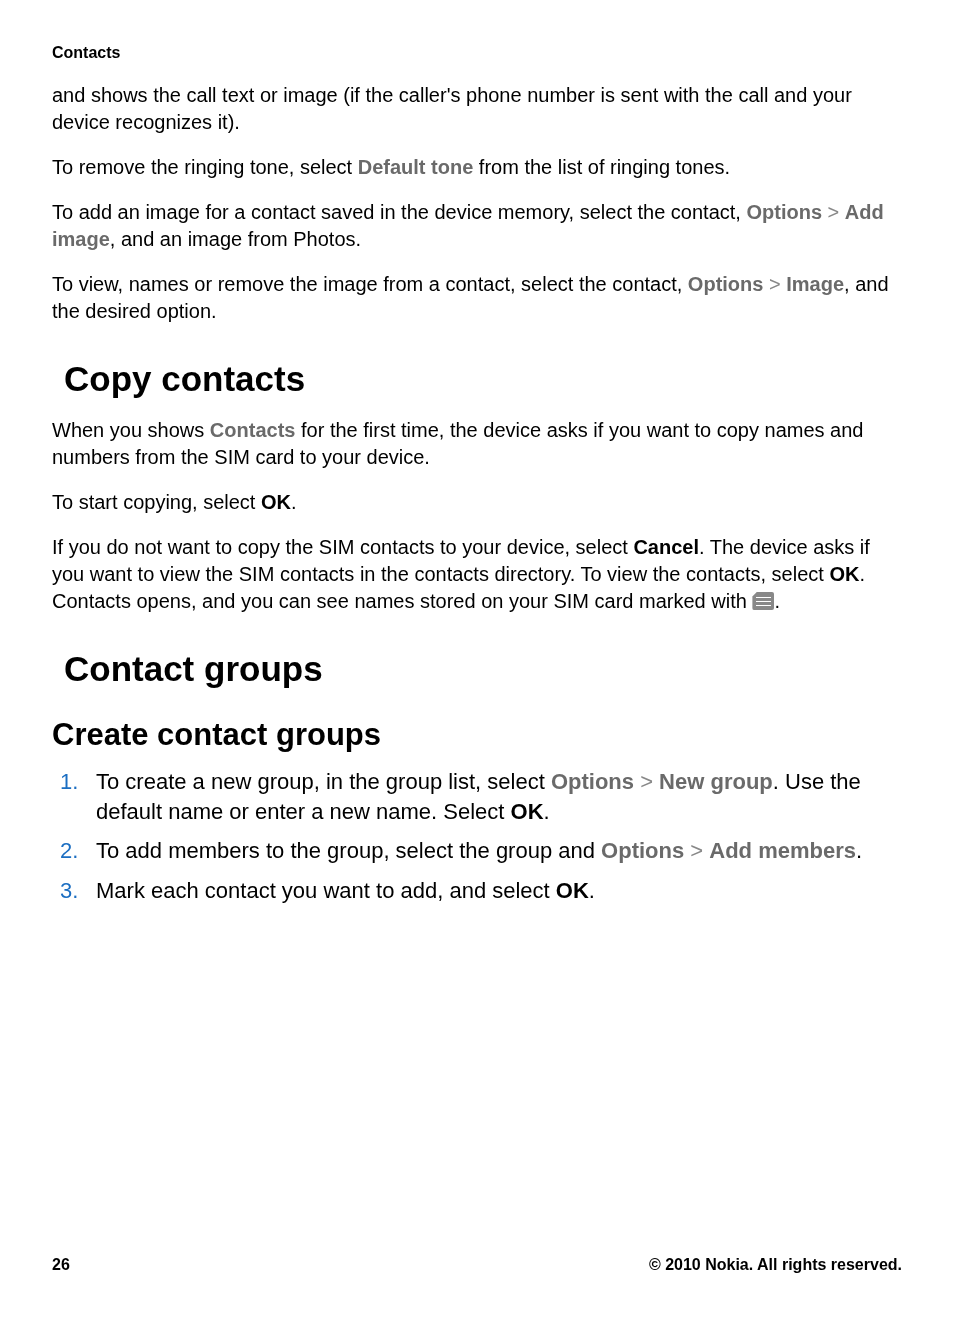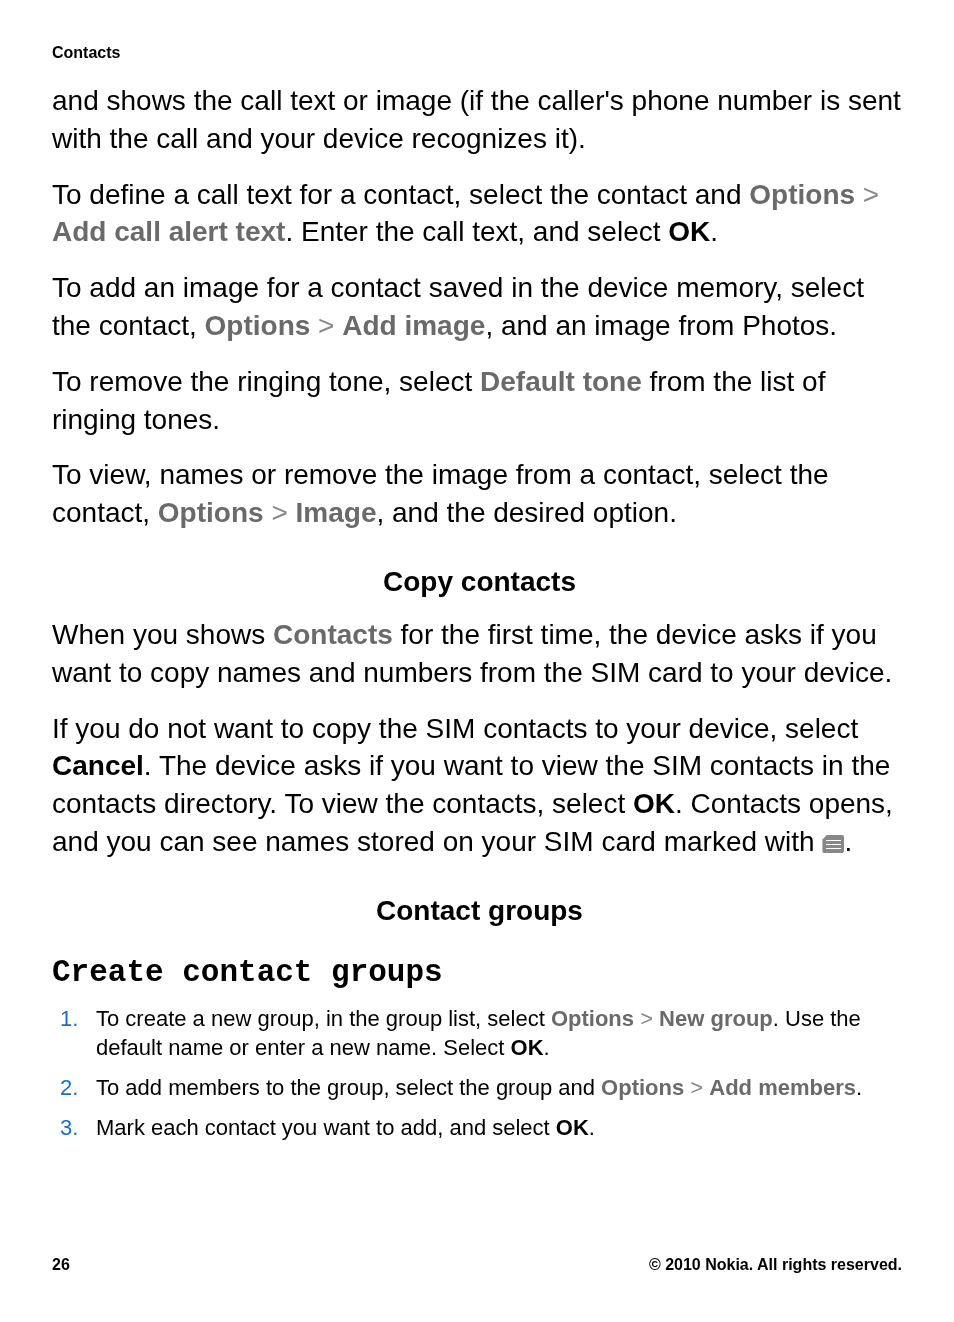--- a/index.html
+++ b/index.html
@@ -15,35 +15,33 @@
       padding: 44px 52px 48px 52px;
       box-sizing: border-box;
       position: relative;
     }
     .section-label {
       font-weight: bold;
       font-size: 16px;
       margin-bottom: 20px;
     }
     p {
-      font-size: 28px;
+      font-size: 20px;
       line-height: 1.35;
       margin: 0 0 18px 0;
     }
     h1 {
-      font-size: 28px;
+      font-size: 35px;
       font-weight: bold;
-      margin: 34px 0 18px 5px;
-      text-align: center;
+      margin: 34px 0 18px 12px;
     }
     h2 {
       font-size: 31px;
       font-weight: bold;
       margin: 28px 0 14px 0;
-      font-family: Liberation Mono, monospace;
     }
     .bold-grey {
       font-weight: bold;
       color: #6a6a6a;
     }
     .bold-black {
       font-weight: bold;
       color: #000;
     }
     .sep {
@@ -113,42 +111,42 @@
   </style>
 </head>
 <body>
 
 <div class="page">
   <div class="section-label">Contacts</div>
 
   <p>and shows the call text or image (if the caller's phone number is sent with the call and your device recognizes it).</p>
 
 
+
   <p>
-    <span>To define a call text for a contact, select the contact and </span><span class="bold-grey">Options</span><span class="sep"> &gt; </span><span class="bold-grey">Add call alert text</span><span>. Enter the call text, and select </span><span class="bold-black">OK</span><span>.</span>
+    <span>To remove the ringing tone, select </span><span class="bold-grey">Default tone</span><span> from the list of ringing tones.</span>
   </p>
 
   <p>
     <span>To add an image for a contact saved in the device memory, select the contact, </span><span class="bold-grey">Options</span><span class="sep"> &gt; </span><span class="bold-grey">Add image</span><span>, and an image from Photos.</span>
-  </p>
-
-  <p>
-    <span>To remove the ringing tone, select </span><span class="bold-grey">Default tone</span><span> from the list of ringing tones.</span>
   </p>
 
   <p>
     <span>To view, names or remove the image from a contact, select the contact, </span><span class="bold-grey">Options</span><span class="sep"> &gt; </span><span class="bold-grey">Image</span><span>, and the desired option.</span>
   </p>
 
   <h1>Copy contacts</h1>
 
   <p>
     <span>When you shows </span><span class="bold-grey">Contacts</span><span> for the first time, the device asks if you want to copy names and numbers from the SIM card to your device.</span>
   </p>
 
+  <p>
+    <span>To start copying, select </span><span class="bold-black">OK</span><span>.</span>
+  </p>
 
   <p>
     <span>If you do not want to copy the SIM contacts to your device, select </span><span class="bold-black">Cancel</span><span>. The device asks if you want to view the SIM contacts in the contacts directory. To view the contacts, select </span><span class="bold-black">OK</span><span>. Contacts opens, and you can see names stored on your SIM card marked with </span><span class="icon-sim"></span><span>.</span>
   </p>
 
   <h1>Contact groups</h1>
 
 
   <h2>Create contact groups</h2>
 

